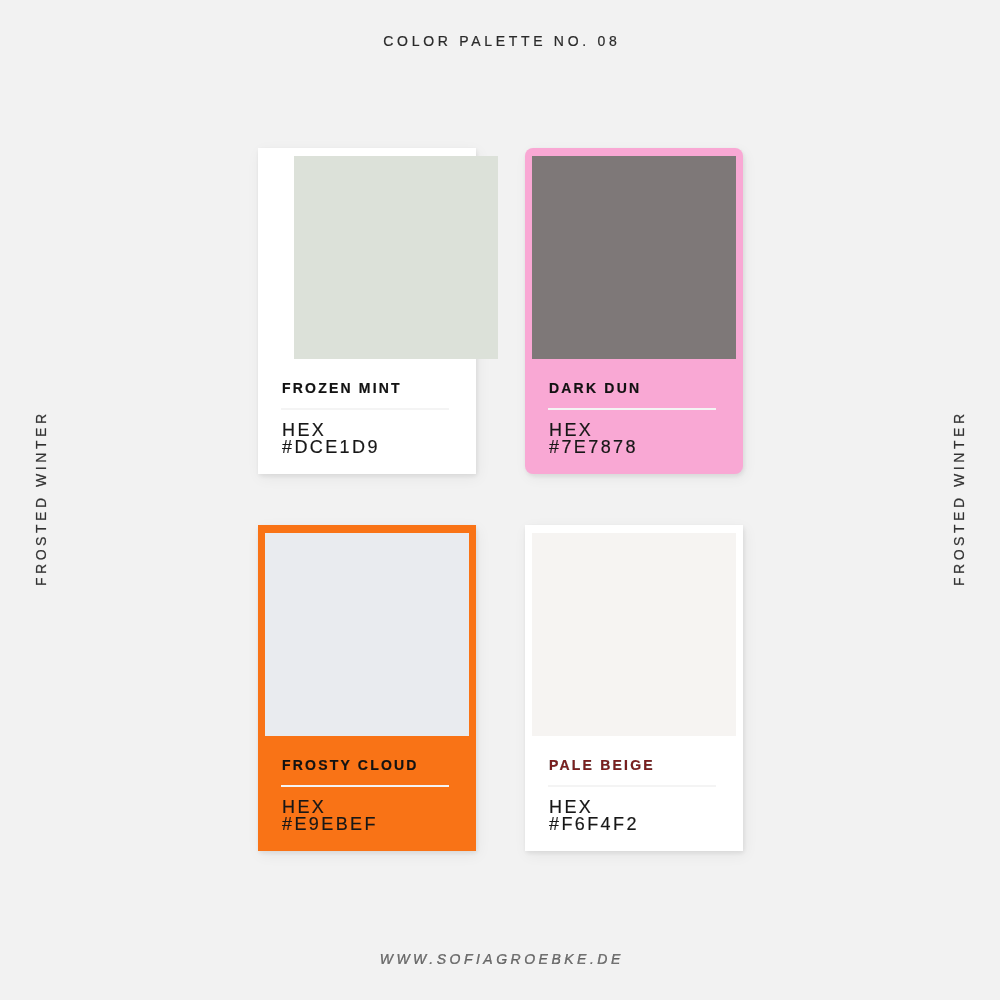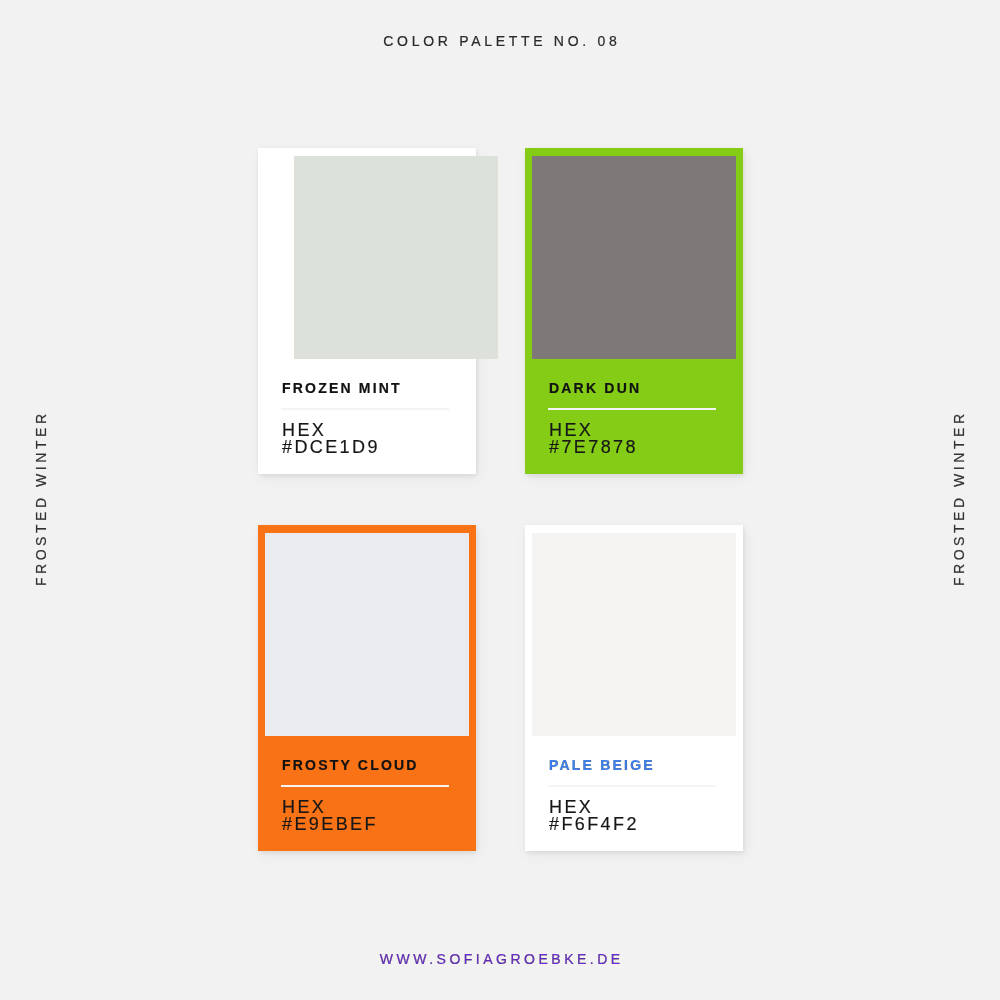--- a/index.html
+++ b/index.html
@@ -71,21 +71,21 @@
     <div class="card card-0" style="background-color: rgb(255, 255, 255);">
       <div class="swatch" style="background-color: rgb(220, 225, 217);"></div>
       <div class="swatch-name" style="color: rgb(18, 18, 18); -webkit-text-stroke: 0.2px rgb(18, 18, 18);">FROZEN MINT</div>
       <div class="divider" style="background-color: rgb(244, 244, 244);"></div>
       <div class="hex-block" style="color: rgb(23, 23, 23); -webkit-text-stroke: 0.18px rgb(23, 23, 23);">
         <div>HEX</div>
         <div>#DCE1D9</div>
       </div>
     </div>
 
-    <div class="card card-1" style="background-color: #84cc16;">
+    <div class="card card-1" style="background-color: #f9a8d4; border-radius: 8px;">
       <div class="swatch" style="background-color: rgb(126, 120, 120);"></div>
       <div class="swatch-name" style="color: rgb(18, 18, 18); -webkit-text-stroke: 0.2px rgb(18, 18, 18);">DARK DUN</div>
       <div class="divider" style="background-color: rgb(244, 244, 244);"></div>
       <div class="hex-block" style="color: rgb(23, 23, 23); -webkit-text-stroke: 0.18px rgb(23, 23, 23);">
         <div>HEX</div>
         <div>#7E7878</div>
       </div>
     </div>
 
     <div class="card card-2" style="background-color: #f97316;">
@@ -93,24 +93,24 @@
       <div class="swatch-name" style="color: rgb(18, 18, 18); -webkit-text-stroke: 0.2px rgb(18, 18, 18);">FROSTY CLOUD</div>
       <div class="divider" style="background-color: rgb(244, 244, 244);"></div>
       <div class="hex-block" style="color: rgb(23, 23, 23); -webkit-text-stroke: 0.18px rgb(23, 23, 23);">
         <div>HEX</div>
         <div>#E9EBEF</div>
       </div>
     </div>
 
     <div class="card card-3" style="background-color: rgb(255, 255, 255);">
       <div class="swatch" style="background-color: rgb(246, 244, 242);"></div>
-      <div class="swatch-name" style="color: #3b82f6; -webkit-text-stroke: 0.2px rgb(18, 18, 18);">PALE BEIGE</div>
+      <div class="swatch-name" style="color: #7f1d1d; -webkit-text-stroke: 0.2px rgb(18, 18, 18);">PALE BEIGE</div>
       <div class="divider" style="background-color: rgb(244, 244, 244);"></div>
       <div class="hex-block" style="color: rgb(23, 23, 23); -webkit-text-stroke: 0.18px rgb(23, 23, 23);">
         <div>HEX</div>
         <div>#F6F4F2</div>
       </div>
     </div>
 
   </div>
 
-  <div class="footer-url" style="color: #6d28d9; -webkit-text-stroke: 0.22px rgb(43, 43, 43);">WWW.SOFIAGROEBKE.DE</div>
+  <div class="footer-url" style="color: #737373; font-style: italic; -webkit-text-stroke: 0.22px rgb(43, 43, 43);">WWW.SOFIAGROEBKE.DE</div>
 </div>
 
 </body></html>

